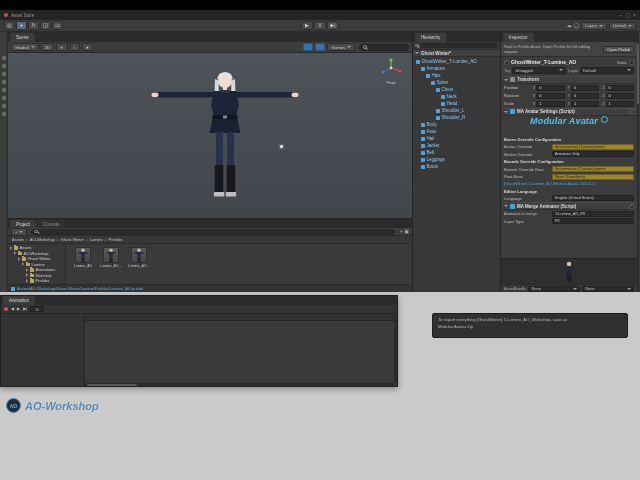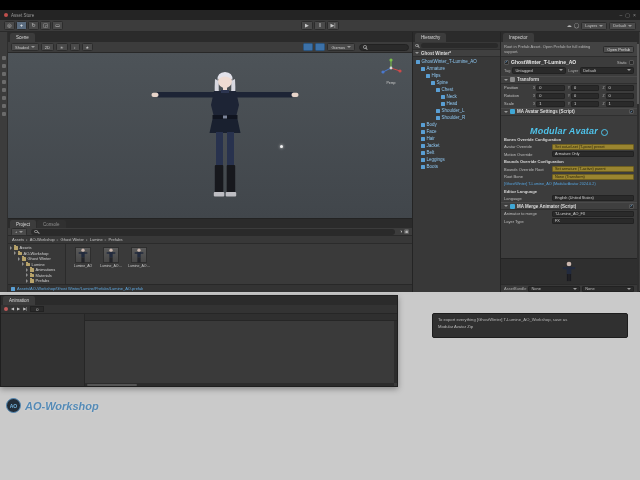--- a/index.html
+++ b/index.html
@@ -119,21 +119,21 @@
           border-bottom:1px solid #2f2f2f;padding:0 3px;flex-shrink:0}
   .comp-ic{width:5px;height:5px;border-radius:1px;flex-shrink:0}
   .comp-ic.transform{background:#8a8a8a}
   .comp-ic.ma{background:#3fa7d6}
   .comp-title{font-size:4.5px;font-weight:bold;color:#ddd;flex:1;white-space:nowrap;overflow:hidden}
   .trow{display:flex;align-items:center;gap:1px;height:8px;padding:0 3px}
   .rlabel{width:26px;font-size:4px;color:#c0c0c0;flex-shrink:0}
   .axis{font-size:3.5px;color:#aaa;margin-left:2px}
   .nfld{flex:1;height:6px;background:#2a2a2a;border:0.5px solid #222;border-radius:1px;font-size:4px;color:#ddd;
         display:flex;align-items:center;padding:0 2px;overflow:hidden}
-  .malogo{height:20px;display:flex;align-items:flex-end;justify-content:center;gap:3px;flex-shrink:0}
+  .malogo{height:20px;display:flex;align-items:flex-start;justify-content:center;gap:3px;flex-shrink:0}
   .logotext{font-size:9px;font-weight:bold;font-style:italic;color:#4fc3ea;letter-spacing:0.2px;white-space:nowrap}
   .logomark{width:7px;height:7px;border-radius:50%;border:1.5px solid #4fc3ea;flex-shrink:0}
   .marow{display:flex;align-items:center;gap:2px;min-height:7.5px;padding:0 3px}
   .marow[data-rowtype="sub"] .mlabel{font-weight:bold;color:#d8d8d8;width:auto}
   .mlabel{width:46px;font-size:4px;color:#bdbdbd;white-space:nowrap;overflow:hidden;flex-shrink:0}
   .mval{flex:1;height:6px;background:#2a2a2a;border:0.5px solid #222;border-radius:1px;font-size:3.8px;color:#ccc;
         display:flex;align-items:center;padding:0 2px;white-space:nowrap;overflow:hidden}
   .mval[data-warn="true"]{background:#9a8530;border-color:#6e5f20;color:#241f0c}
   .malink{font-size:3.8px;color:#55a2dc;padding:1px 3px;white-space:nowrap;overflow:hidden}
   .subhdr{font-size:4.2px;font-weight:bold;color:#d6d6d6;padding:2px 3px 1px}

